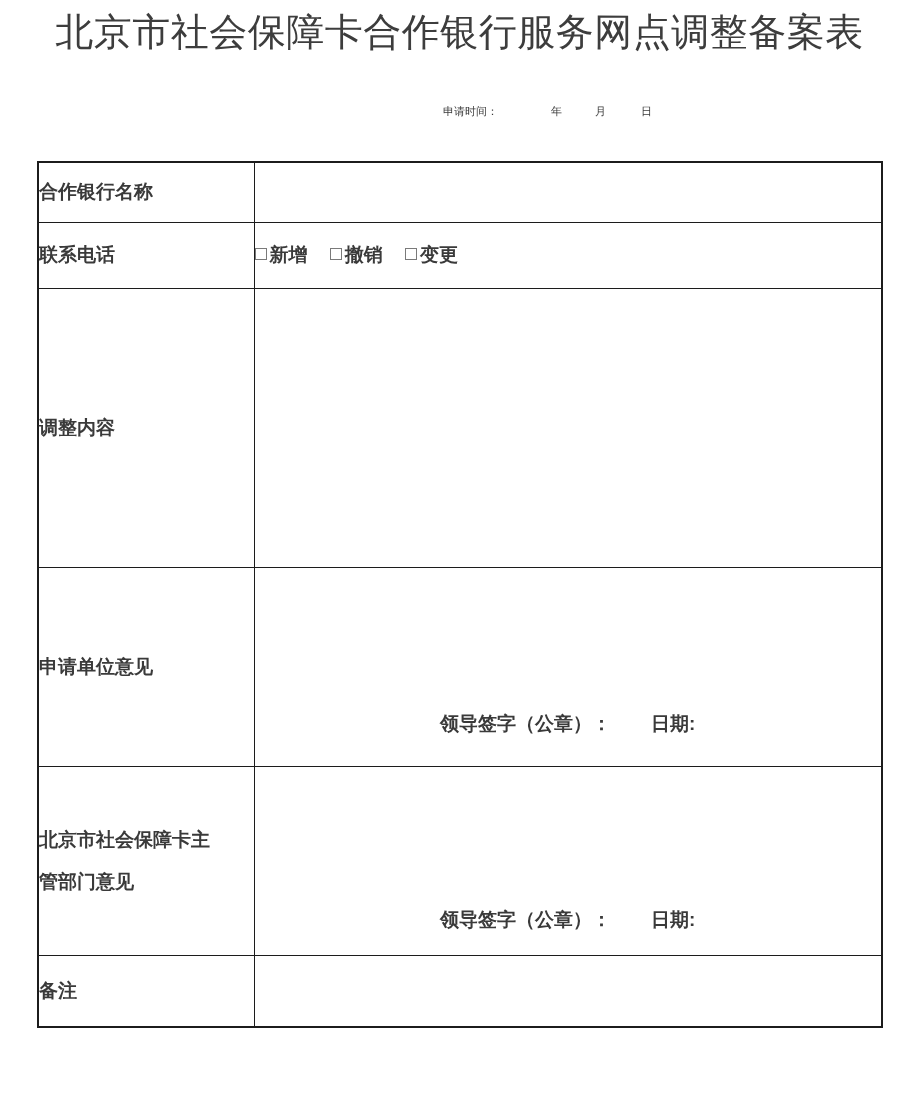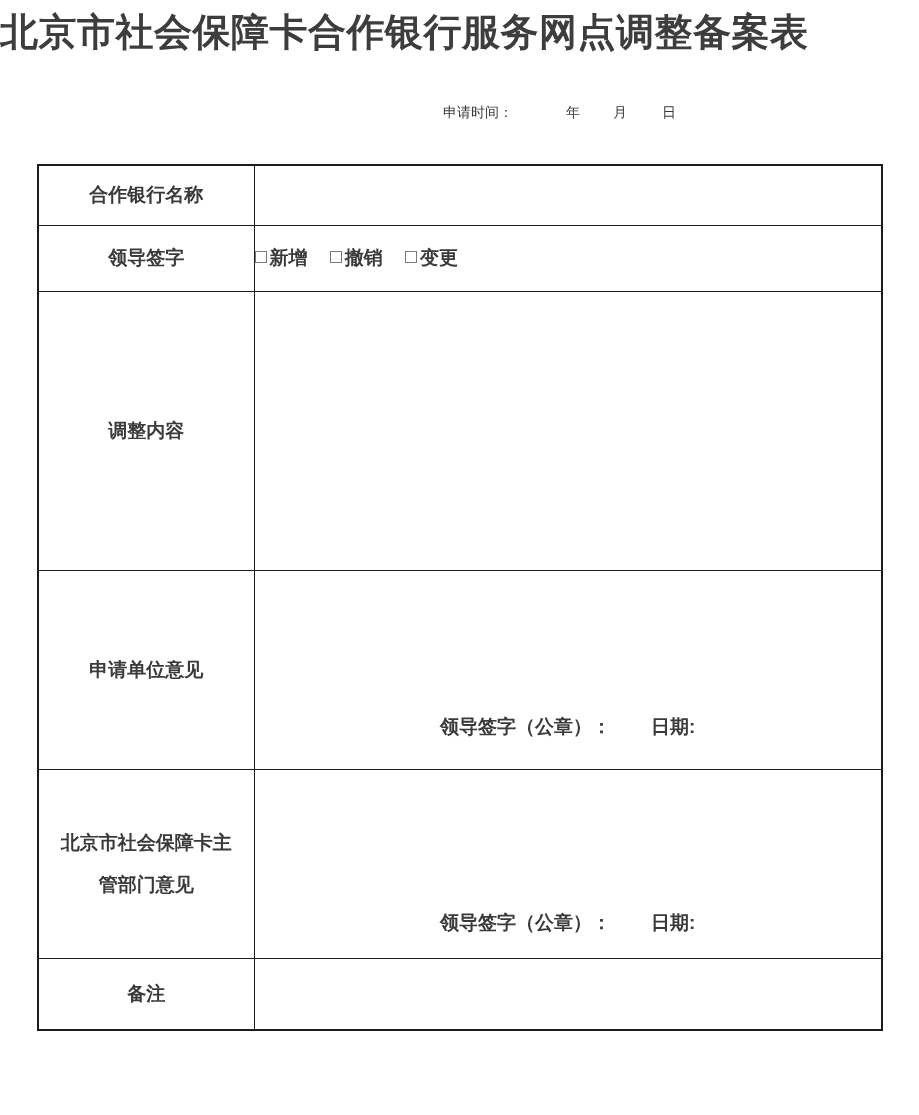--- a/index.html
+++ b/index.html
@@ -9,30 +9,31 @@
   }
   body {
     width: 919px;
     height: 1115px;
     font-family: "Liberation Sans", "DejaVu Sans", sans-serif;
     color: #3a3a3a;
     overflow: hidden;
   }
   .doc-title {
     padding-top: 7px;
+    text-align: center;
     font-size: 38px;
-    font-weight: 700;
+    font-weight: 400;
     color: #3d3d3d;
     letter-spacing: 0.5px;
     white-space: nowrap;
   }
   .apply-line {
     margin-top: 46px;
     margin-left: 443px;
-    font-size: 14px;
+    font-size: 11px;
     color: #3a3a3a;
     white-space: nowrap;
   }
   .apply-line .tok-year  { margin-left: 53px; }
   .apply-line .tok-month { margin-left: 33px; }
   .apply-line .tok-day   { margin-left: 35px; }
 
   table.form {
     margin: 42px 0 0 37px;
     width: 844px;
@@ -48,21 +49,20 @@
   }
   tr.r1 { height: 60px; }
   tr.r2 { height: 55px; }
   tr.r3 { height: 66px; }
   tr.r4 { height: 279px; }
   tr.r5 { height: 199px; padding-left: 32px; }
   tr.r6 { height: 189px; }
   tr.r7 { height: 72px; }
 
   td.lbl {
-    text-align: center;
     vertical-align: middle;
     font-weight: 700;
   }
   td.lbl .lbl-line { display: block; line-height: 2.2; }
 
   td.fill { background: #ffffff; }
 
   td.options-cell {
     vertical-align: middle;
     padding-left: 9px;
@@ -104,21 +104,21 @@
   </colgroup>
 
   <tbody>
       <tr class="r1">
     <td class="lbl">合作银行名称</td>
     <td class="fill" colspan="3"></td>
   </tr>
 
 
   <tr class="r3">
-    <td class="lbl">领导签字</td>
+    <td class="lbl">联系电话</td>
     <td class="options-cell" colspan="3">
       <span class="opt"><span class="chk"></span><span>新增</span></span>
       <span class="opt"><span class="chk"></span><span>撤销</span></span>
       <span class="opt"><span class="chk"></span><span>变更</span></span>
     </td>
   </tr>
 
   <tr class="r4">
     <td class="lbl">调整内容</td>
     <td class="fill" colspan="3"></td>

